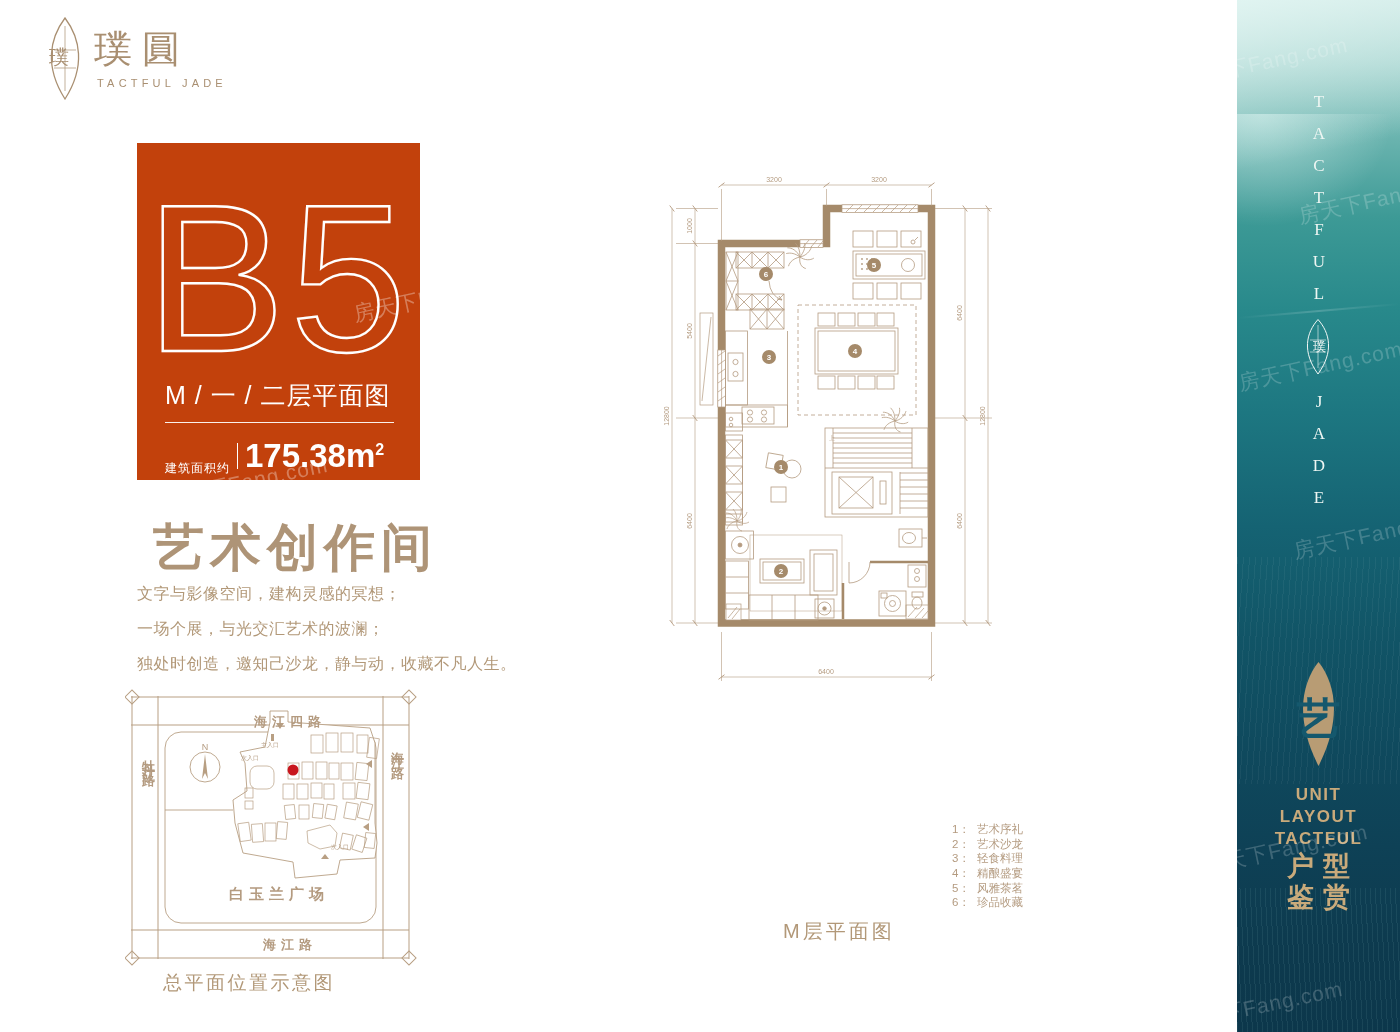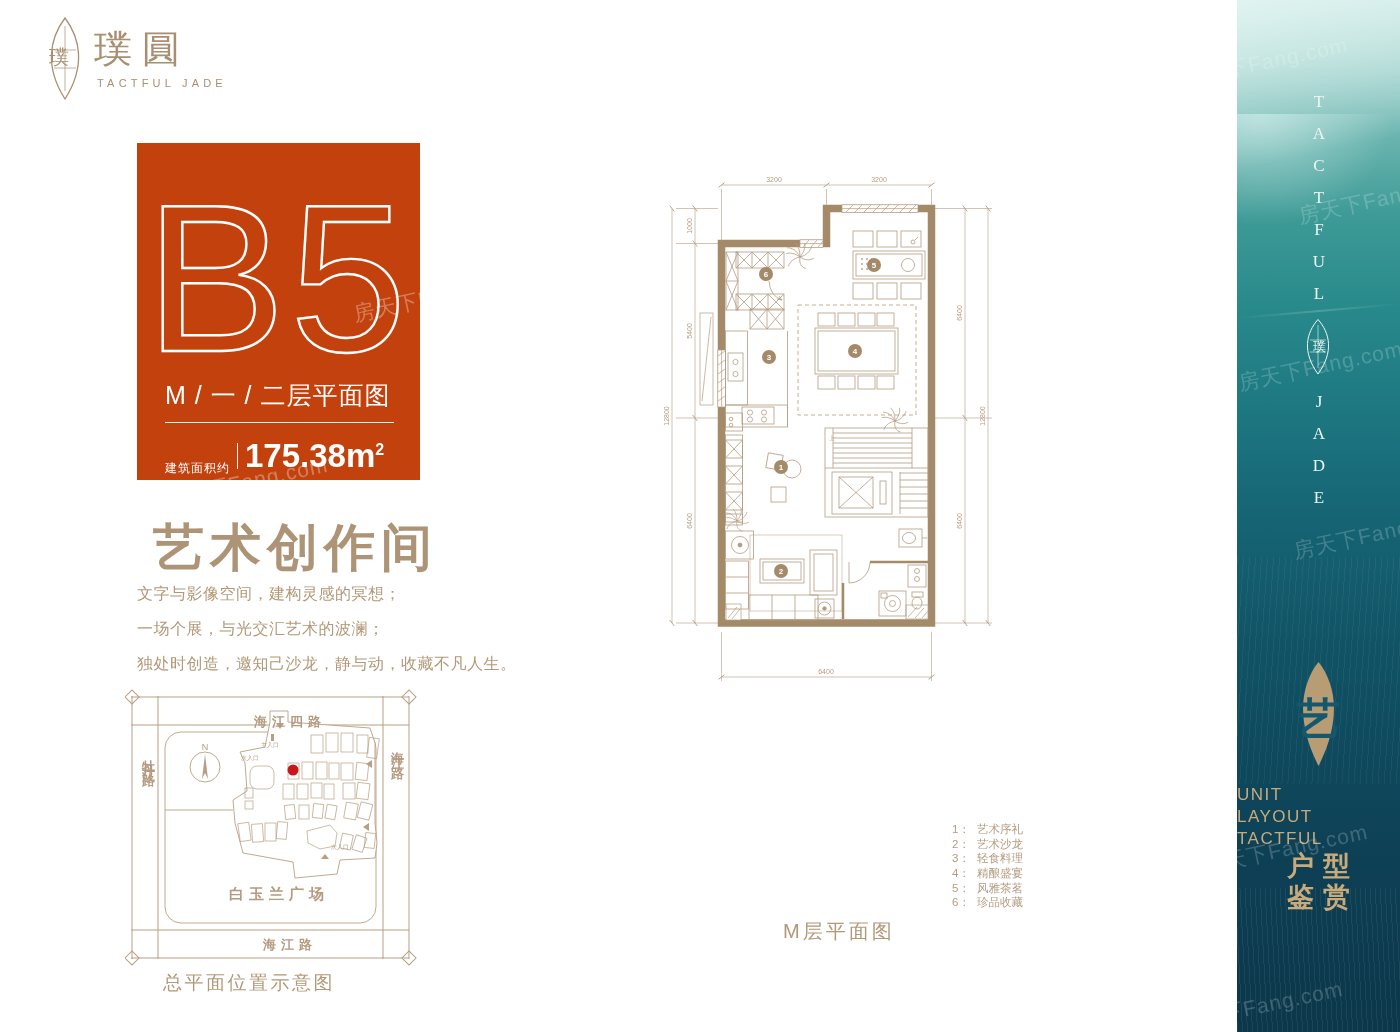--- a/index.html
+++ b/index.html
@@ -58,22 +58,22 @@
   .wave-b{top:30%;height:2px;background:linear-gradient(90deg,transparent,rgba(255,255,255,.18),transparent);transform:rotate(-5deg);}
   .streaks1{top:54%;height:22%;background:repeating-linear-gradient(94deg,rgba(255,255,255,.09) 0 1px,transparent 1px 6px);opacity:.55;}
   .streaks2{top:86%;height:14%;background:repeating-linear-gradient(87deg,rgba(170,225,220,.14) 0 1px,transparent 1px 5px);opacity:.6;}
   .vert-en{position:absolute;left:50%;transform:translateX(-50%);writing-mode:vertical-rl;text-orientation:upright;
            color:#eef6f3;font-family:"Liberation Serif","DejaVu Serif",serif;font-size:17px;letter-spacing:13px;}
   .ven-top{top:92px;} .ven-bottom{top:392px;}
   .strip-leaf{position:absolute;left:61px;top:318px;}
   .strip-leaf-glyph{position:absolute;left:76px;top:338px;font-size:13px;color:#f2f8f6;}
   .art-leaf{position:absolute;left:53px;top:660px;}
   .art-glyph{position:absolute;left:0;top:690px;width:163px;text-align:center;font-size:44px;font-weight:bold;color:#15586d;}
-  .manual{position:absolute;left:0;top:784px;width:163px;text-align:left;color:#c9aa7b;
-          font-size:17px;font-weight:normal;letter-spacing:1.5px;line-height:22px;}
+  .manual{position:absolute;left:0;top:784px;width:163px;text-align:center;color:#c9aa7b;
+          font-size:17px;font-weight:bold;letter-spacing:1.5px;line-height:22px;}
   .cn-title{position:absolute;left:0;top:851px;width:163px;text-align:center;color:#c9aa7b;
             font-size:27px;font-weight:bold;letter-spacing:9px;line-height:31px;text-indent:9px;}
 
   
   .wm{position:absolute;font-size:21px;letter-spacing:1px;transform:rotate(-12deg);white-space:nowrap;pointer-events:none;}
   .wm-card{color:rgba(255,255,255,.32);}
   .wm-strip{color:rgba(255,255,255,.20);}
 </style>
 </head>
 <body>

